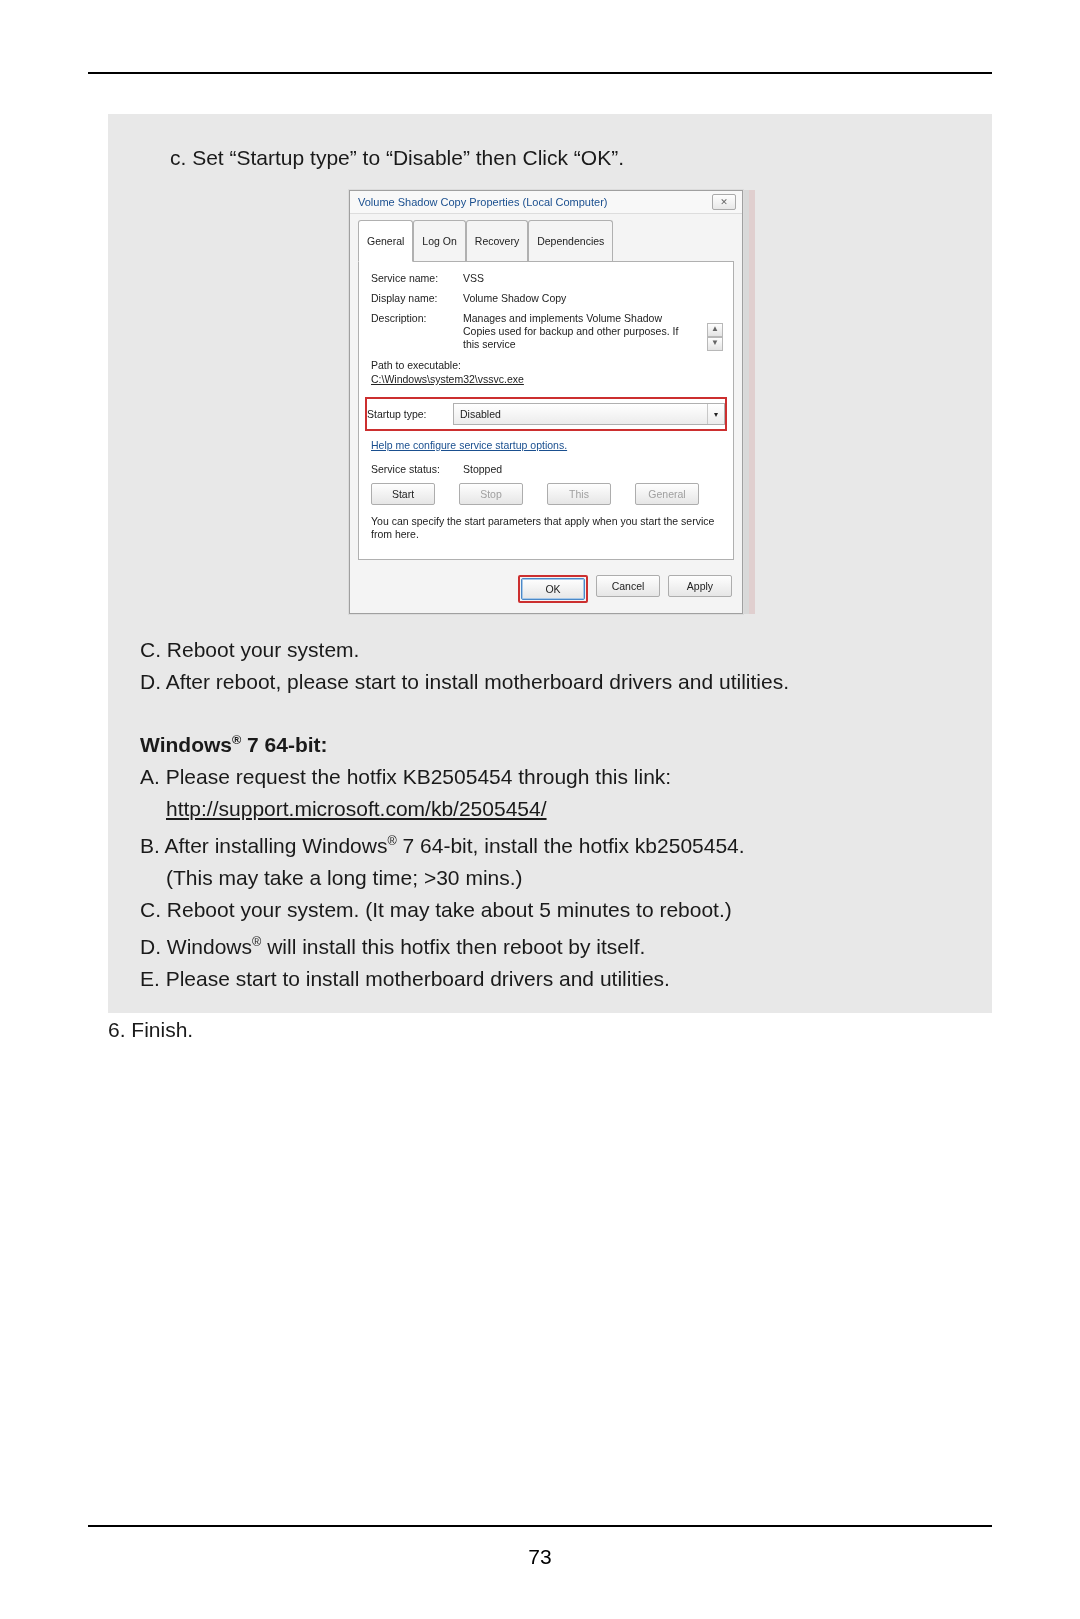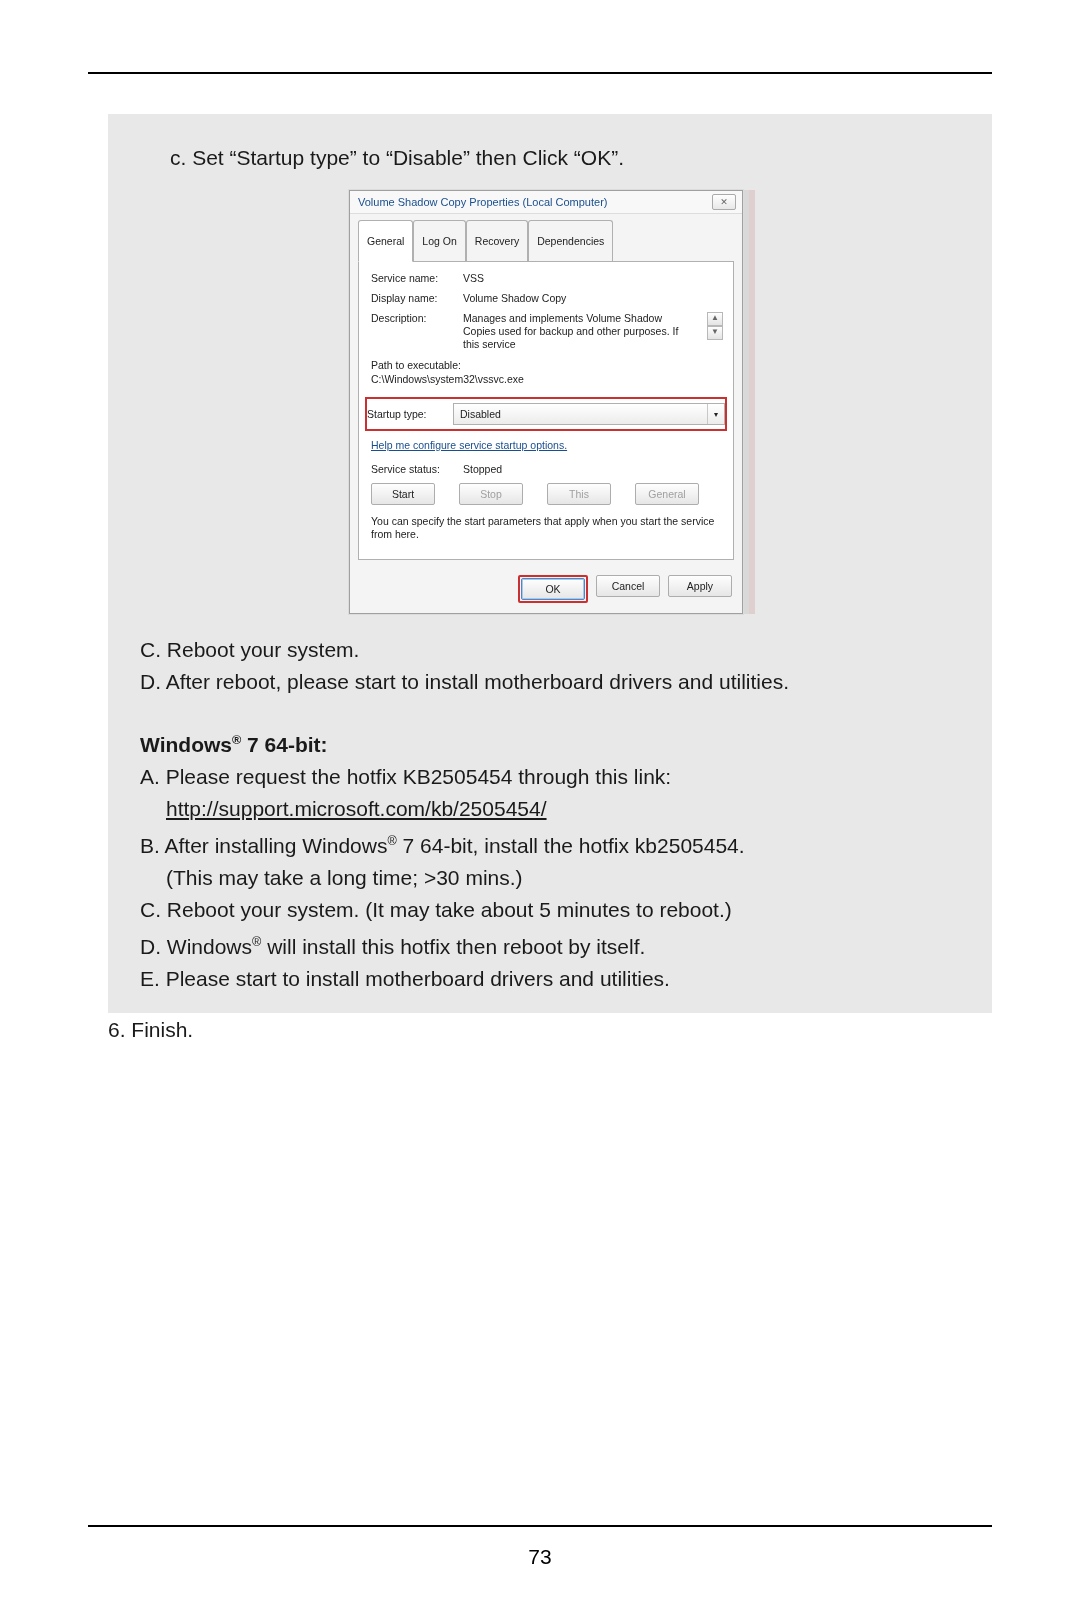--- a/index.html
+++ b/index.html
@@ -140,21 +140,21 @@
     flex-shrink: 0;
     font-size: 10.5px;
   }
   .val {
     flex: 1;
     font-size: 10.5px;
   }
   .desc-box {
     flex: 1;
     display: flex;
-    align-items: flex-start;
+    align-items: flex-end;
     gap: 9px;
   }
   .desc-text {
     flex: 1;
     font-size: 10.5px;
     line-height: 13px;
   }
   .scroll-arrows {
     width: 14px;
     display: flex;
@@ -309,21 +309,21 @@
               <div class="desc-box">
                 <div class="desc-text">Manages and implements Volume Shadow Copies used for backup and other purposes. If this service</div>
                 <div class="scroll-arrows">
                   <div class="sarrow">▲</div>
                   <div class="sarrow">▼</div>
                 </div>
               </div>
             </div>
 
             <div class="path">Path to executable:</div>
-            <div class="path" style="">C:\Windows\system32\vssvc.exe</div>
+            <div class="path" style="text-decoration: underline;">C:\Windows\system32\vssvc.exe</div>
 
             <div class="startup-row">
               <div class="lbl">Startup type:</div>
               <div class="dropdown">
                 <span class="dd-text">Disabled</span>
                 <span class="dd-btn">▾</span>
               </div>
             </div>
 
             <span class="link">Help me configure service startup options.</span>

